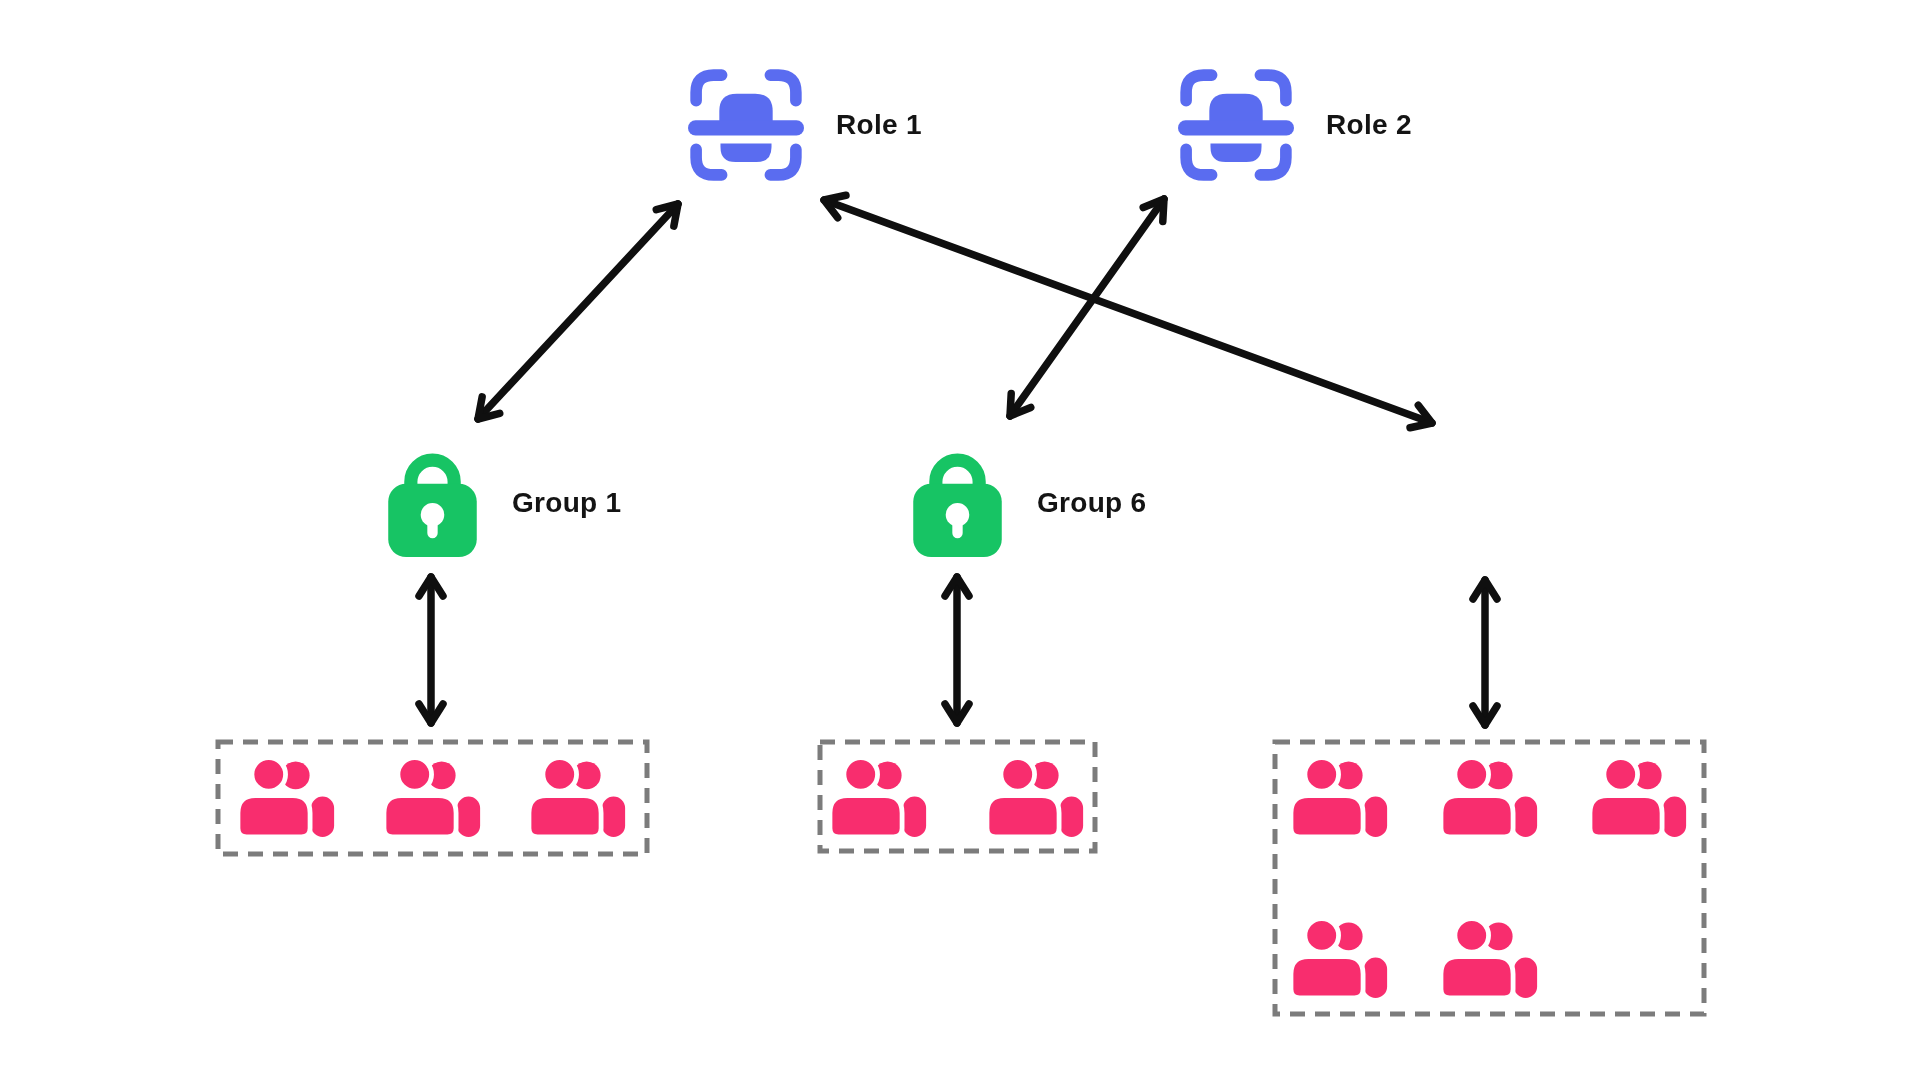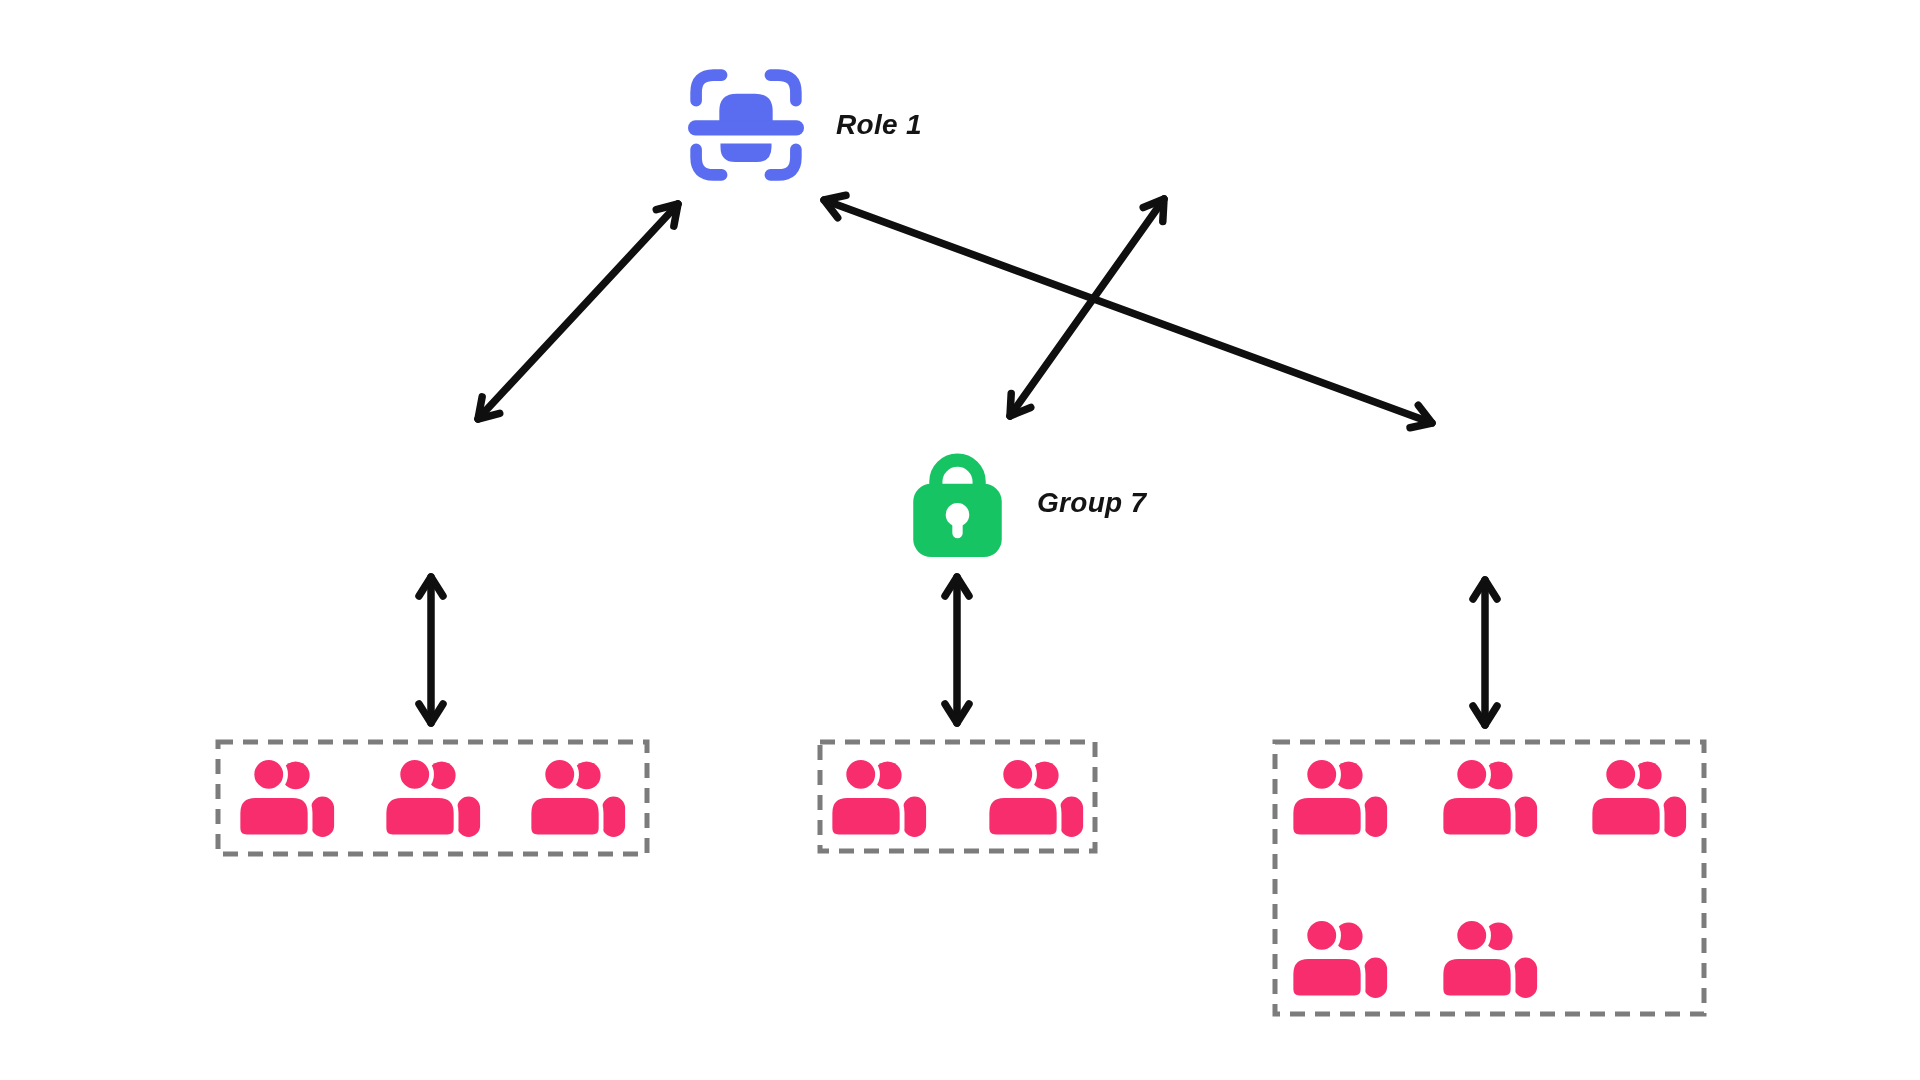--- a/index.html
+++ b/index.html
@@ -35,21 +35,20 @@
     display: flex;
     align-items: center;
     gap: 32px;
   }
   .node .label {
     font-size: 28px;
     font-weight: 700;
     color: #141414;
     letter-spacing: 0.3px;
     white-space: nowrap;
-    font-style: italic;
   }
   .role-icon  { width: 116px; height: 118px; flex: 0 0 auto; }
   .lock-icon  { width: 95px;  height: 113px; flex: 0 0 auto; }
   .users-icon { width: 100px; height: 85px; }
   .user-box {
     position: absolute;
     box-sizing: border-box;
     display: grid;
     align-content: start;
     justify-content: space-between;
@@ -128,26 +127,38 @@
     <path class="arrow" d="M 957 577 L 957 723" marker-start="url(#arrowhead)" marker-end="url(#arrowhead)"></path>
     <path class="arrow" d="M 1485 580 L 1485 725" marker-start="url(#arrowhead)" marker-end="url(#arrowhead)"></path>
   </svg>
 
   <div class="node" style="left:688px; top:66px;">
     <svg class="role-icon">
         <use href="#sym-role"></use>
       </svg>
     <span class="label">Role 1</span>
   </div>
-
+  <div class="node" style="left:1178px; top:66px;">
+    <svg class="role-icon">
+        <use href="#sym-role"></use>
+      </svg>
+    <span class="label">Role 2</span>
+  </div>
+
+  <div class="node" style="left:385px; top:446px;">
+    <svg class="lock-icon">
+        <use href="#sym-lock"></use>
+      </svg>
+    <span class="label">Group 1</span>
+  </div>
   <div class="node" style="left:910px; top:446px;">
     <svg class="lock-icon">
         <use href="#sym-lock"></use>
       </svg>
-    <span class="label">Group 7</span>
+    <span class="label">Group 6</span>
   </div>
 
   <div class="user-box box-1">
     <svg class="users-icon">
         <use href="#sym-users"></use>
       </svg>
   <svg class="users-icon">
         <use href="#sym-users"></use>
       </svg>
       <svg class="users-icon">

